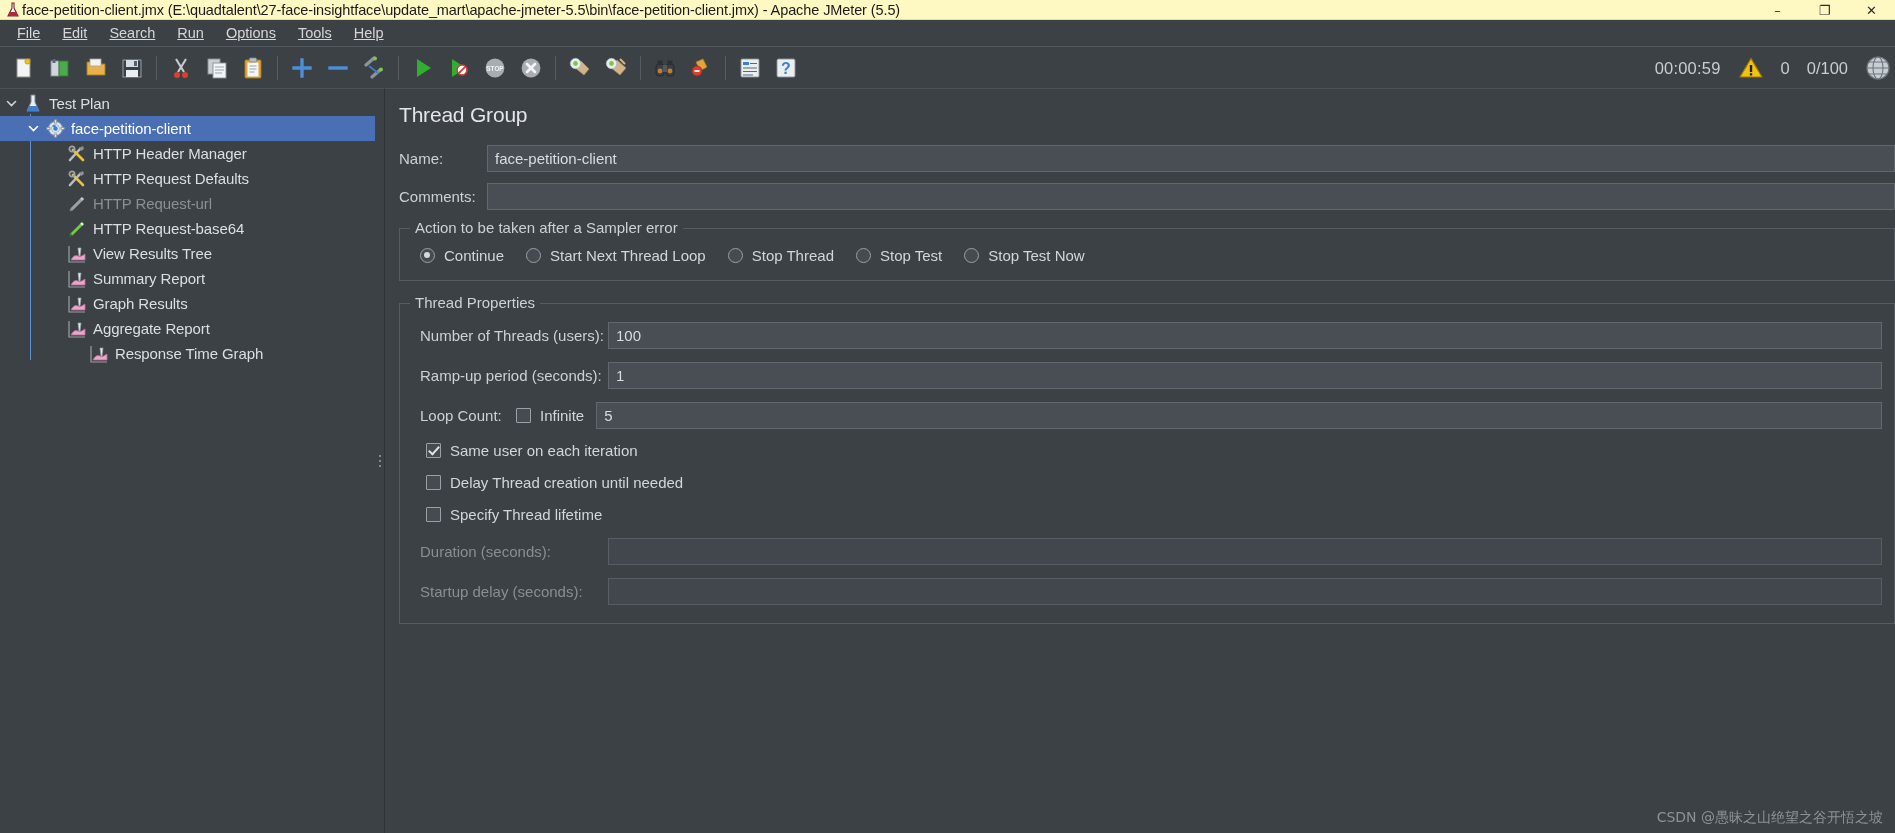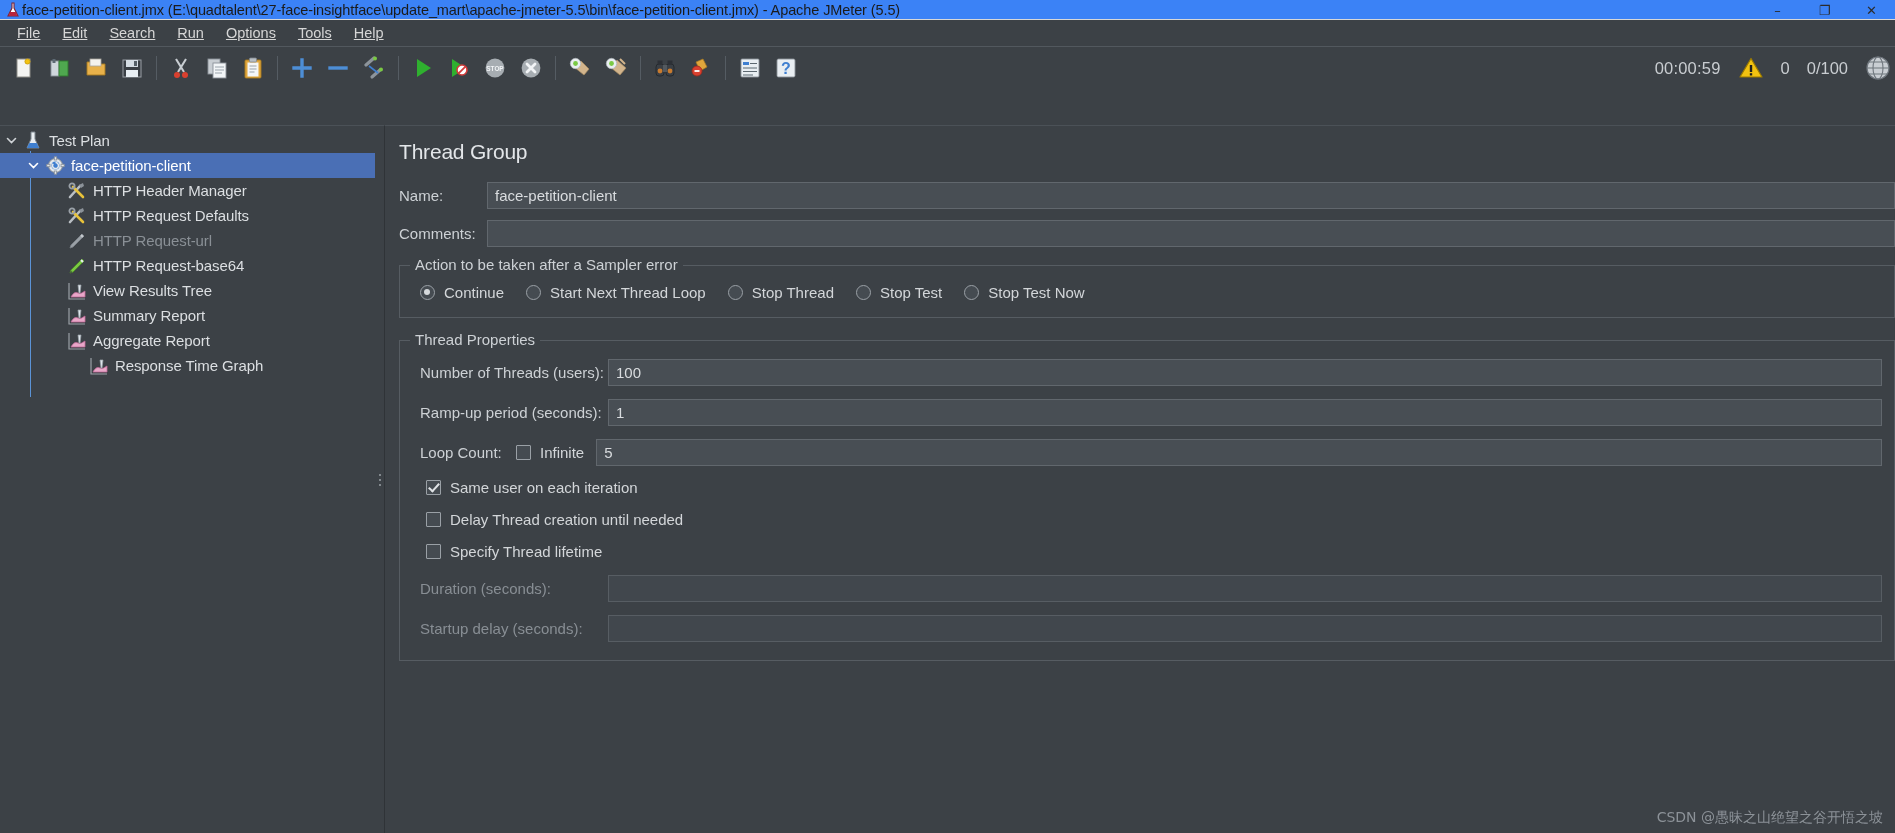--- a/index.html
+++ b/index.html
@@ -13,21 +13,21 @@
   #app {
     position: relative;
     width: 1895px; height: 833px;
     background: #3c4146;
     display: flex; flex-direction: column;
   }
 
   
   .titlebar {
     height: 20px;
-    background: #3b82f6;
+    background: #fef9c3;
     display: flex;
     align-items: center;
     flex: 0 0 auto;
     position: relative;
     border-bottom: 1px solid #d8d8d8;
   }
   .titlebar .tb-icon {
     width: 18px; height: 18px;
     margin-left: 4px;
     display: flex; align-items: center; justify-content: center;
@@ -115,21 +115,20 @@
     color: #c9cdd1;
     font-size: 16.5px;
   }
 
   
   .content {
     flex: 1 1 auto;
     display: flex;
     min-height: 0;
     background: #c2410c;
-    margin-top: 37px;
   }
 
   
   .treepanel {
     width: 375px;
     flex: 0 0 375px;
     background: #3c4146;
     border-top: 1px solid #4b5157;
     overflow: hidden;
     position: relative;
@@ -657,20 +656,30 @@
         <div class="ticon">
           <svg width="20" height="20" viewBox="0 0 20 20">
             <path d="M2 2 v16 h16" stroke="#9aa0a6" stroke-width="1.2" fill="none"></path>
             <path d="M4 16 q3 -6 7 -4 q3 1.5 7 -2 v6 Z" fill="#e8a7c8" stroke="#c06a98" stroke-width="0.8"></path>
             <path d="M11 4 l3 0 l-1 8 l-1 0 Z" fill="#dfe6ec" stroke="#98a0a8" stroke-width="0.7"></path>
           </svg>
         </div>
         <div class="tlabel">Summary Report</div>
       </div>
 
+      <div class="tree-row" style="padding-left:66px;">
+        <div class="ticon">
+          <svg width="20" height="20" viewBox="0 0 20 20">
+            <path d="M2 2 v16 h16" stroke="#9aa0a6" stroke-width="1.2" fill="none"></path>
+            <path d="M4 16 q3 -6 7 -4 q3 1.5 7 -2 v6 Z" fill="#e8a7c8" stroke="#c06a98" stroke-width="0.8"></path>
+            <path d="M11 4 l3 0 l-1 8 l-1 0 Z" fill="#dfe6ec" stroke="#98a0a8" stroke-width="0.7"></path>
+          </svg>
+        </div>
+        <div class="tlabel">Graph Results</div>
+      </div>
 
       <div class="tree-row" style="padding-left:66px;">
         <div class="ticon">
           <svg width="20" height="20" viewBox="0 0 20 20">
             <path d="M2 2 v16 h16" stroke="#9aa0a6" stroke-width="1.2" fill="none"></path>
             <path d="M4 16 q3 -6 7 -4 q3 1.5 7 -2 v6 Z" fill="#e8a7c8" stroke="#c06a98" stroke-width="0.8"></path>
             <path d="M11 4 l3 0 l-1 8 l-1 0 Z" fill="#dfe6ec" stroke="#98a0a8" stroke-width="0.7"></path>
           </svg>
         </div>
         <div class="tlabel">Aggregate Report</div>

